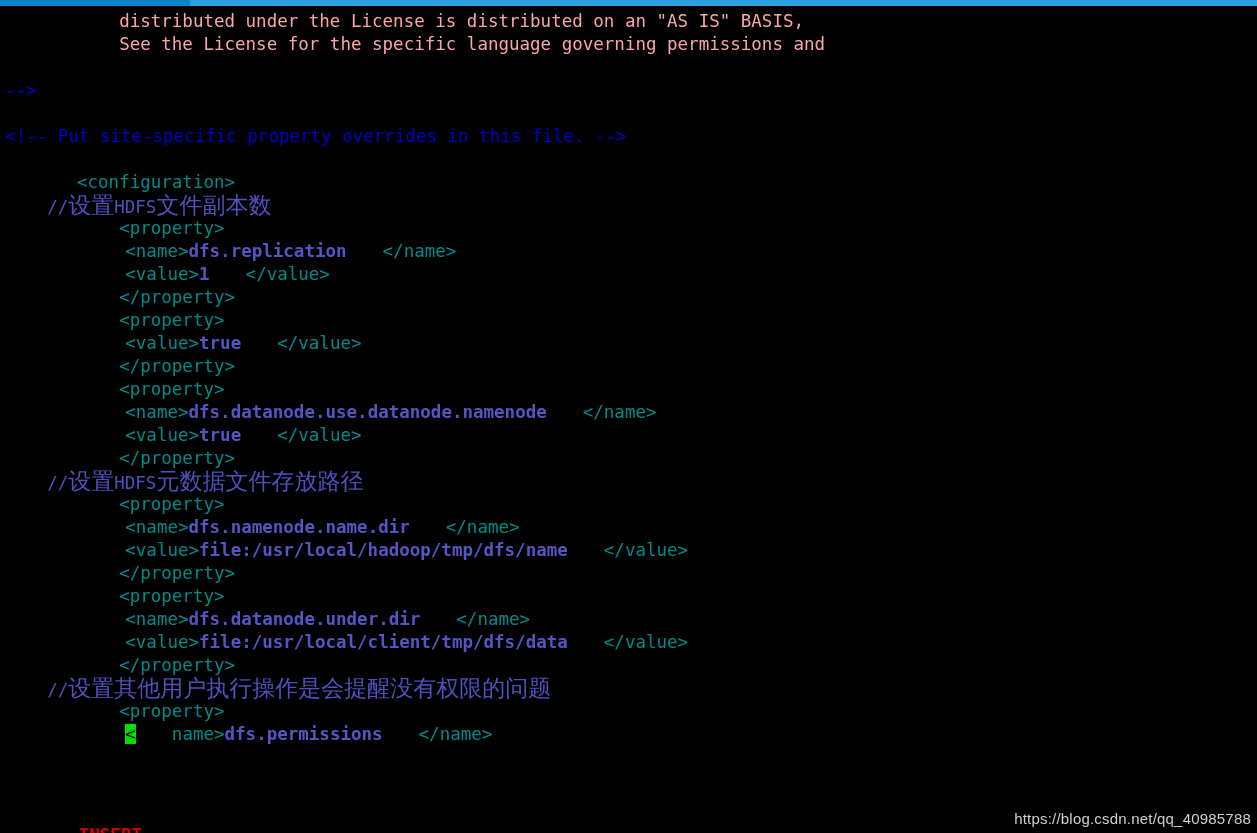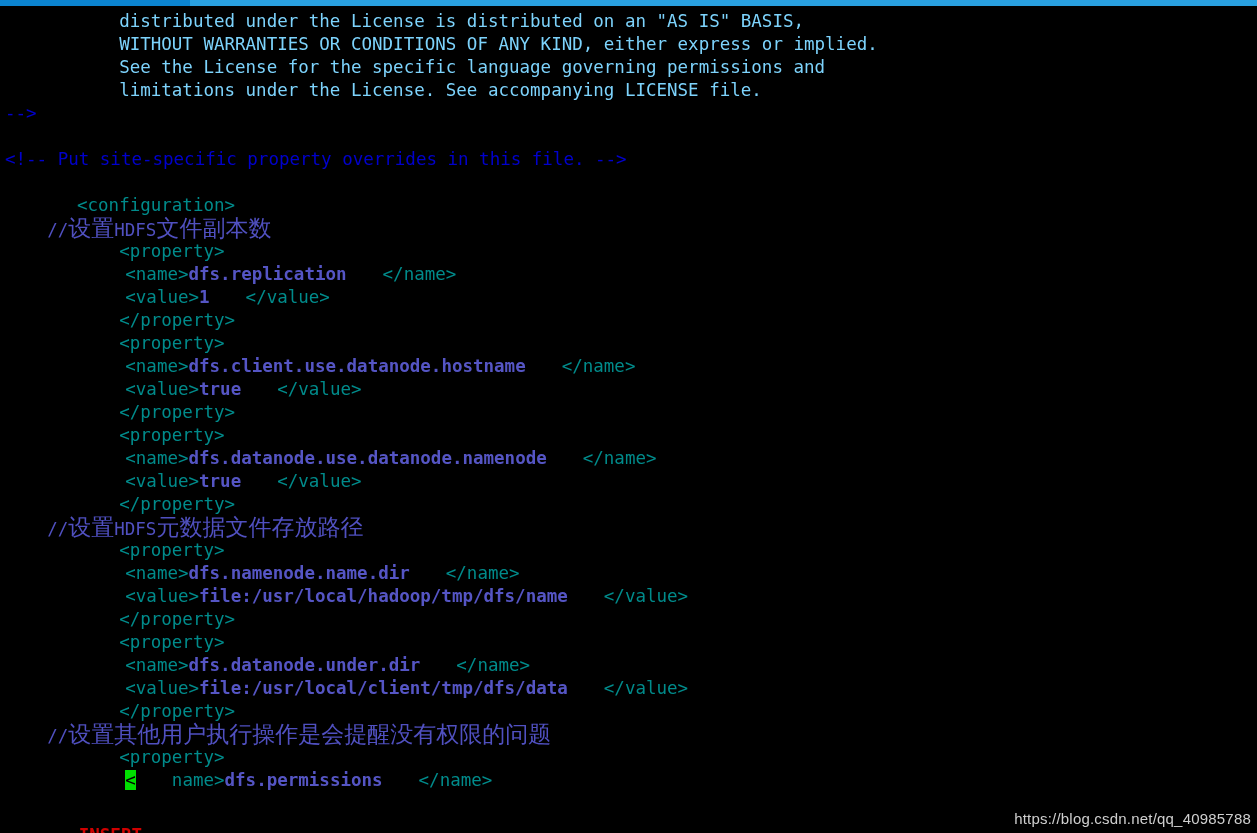--- a/index.html
+++ b/index.html
@@ -54,21 +54,21 @@
     height: 23px;
     line-height: 23px;
     font-size: 17.5px;
     white-space: pre;
     letter-spacing: 0px;
     padding-left: 5px;
     color: #0000c8;
   }
 
   
-  .c-comment   { color: #7dd3fc; margin-left: 36px; }   
+  .c-comment   { color: #fca5a5; margin-left: 36px; }   
   .c-commark   { color: #0000cd; }   
   .c-tag       { color: #008b8b; margin-left: 36px; }   
   .c-text      { color: #5555c4; font-weight: bold; }   
   .c-slashcom  { color: #5050c0; }   
   .cjk         { font-family: "DejaVu Sans", "Liberation Sans", sans-serif;
                  font-size: 23px; }
 
   .cursor {
     background: #00e000;
     color: #000000;
@@ -106,35 +106,33 @@
 <body>
 
 <div id="titlebar">
   <div id="titlebar-active"></div>
 </div>
 
 <div id="terminal">
 
   <div id="buffer">
       <div class="line"><span class="c-comment">    </span><span class="c-comment">distributed under the License is distributed on an "AS IS" BASIS,</span></div>
-      <div class="line"><span class="c-comment">    </span><span class="c-comment">WITHOUT WARRANTIES OR CONDITIONS OF ANY KIND, either express or implied.</span></div>
       <div class="line"><span class="c-comment">    </span><span class="c-comment">See the License for the specific language governing permissions and</span></div>
-      <div class="line"><span class="c-comment">    </span><span class="c-comment">limitations under the License. See accompanying LICENSE file.</span></div>
+      <div class="line"><span class="c-comment">    </span></div>
       <div class="line"><span class="c-commark"></span><span class="c-commark">--&gt;</span></div>
       <div class="line">&nbsp;</div>
       <div class="line"><span class="c-commark"></span><span class="c-commark">&lt;!-- Put site-specific property overrides in this file. --&gt;</span></div>
       <div class="line">&nbsp;</div>
       <div class="line"><span class="c-tag"></span><span class="c-tag">&lt;configuration&gt;</span></div>
       <div class="line"><span class="c-slashcom">    </span><span class="c-slashcom">//</span><span class="c-slashcom cjk">设置</span><span class="c-slashcom">HDFS</span><span class="c-slashcom cjk">文件副本数</span></div>
       <div class="line"><span class="c-tag">    </span><span class="c-tag">&lt;property&gt;</span></div>
       <div class="line"><span class="c-tag">        &lt;name&gt;</span><span class="c-text">dfs.replication</span><span class="c-tag">&lt;/name&gt;</span></div>
       <div class="line"><span class="c-tag">        &lt;value&gt;</span><span class="c-text">1</span><span class="c-tag">&lt;/value&gt;</span></div>
       <div class="line"><span class="c-tag">    </span><span class="c-tag">&lt;/property&gt;</span></div>
       <div class="line"><span class="c-tag">    </span><span class="c-tag">&lt;property&gt;</span></div>
-      <div class="line"><span class="c-tag">        &lt;name&gt;</span><span class="c-text">dfs.client.use.datanode.hostname</span><span class="c-tag">&lt;/name&gt;</span></div>
       <div class="line"><span class="c-tag">        &lt;value&gt;</span><span class="c-text">true</span><span class="c-tag">&lt;/value&gt;</span></div>
       <div class="line"><span class="c-tag">    </span><span class="c-tag">&lt;/property&gt;</span></div>
       <div class="line"><span class="c-tag">    </span><span class="c-tag">&lt;property&gt;</span></div>
       <div class="line"><span class="c-tag">        &lt;name&gt;</span><span class="c-text">dfs.datanode.use.datanode.namenode</span><span class="c-tag">&lt;/name&gt;</span></div>
       <div class="line"><span class="c-tag">        &lt;value&gt;</span><span class="c-text">true</span><span class="c-tag">&lt;/value&gt;</span></div>
       <div class="line"><span class="c-tag">    </span><span class="c-tag">&lt;/property&gt;</span></div>
       <div class="line"><span class="c-slashcom">    </span><span class="c-slashcom">//</span><span class="c-slashcom cjk">设置</span><span class="c-slashcom">HDFS</span><span class="c-slashcom cjk">元数据文件存放路径</span></div>
       <div class="line"><span class="c-tag">    </span><span class="c-tag">&lt;property&gt;</span></div>
       <div class="line"><span class="c-tag">        &lt;name&gt;</span><span class="c-text">dfs.namenode.name.dir</span><span class="c-tag">&lt;/name&gt;</span></div>
       <div class="line"><span class="c-tag">        &lt;value&gt;</span><span class="c-text">file:/usr/local/hadoop/tmp/dfs/name</span><span class="c-tag">&lt;/value&gt;</span></div>

